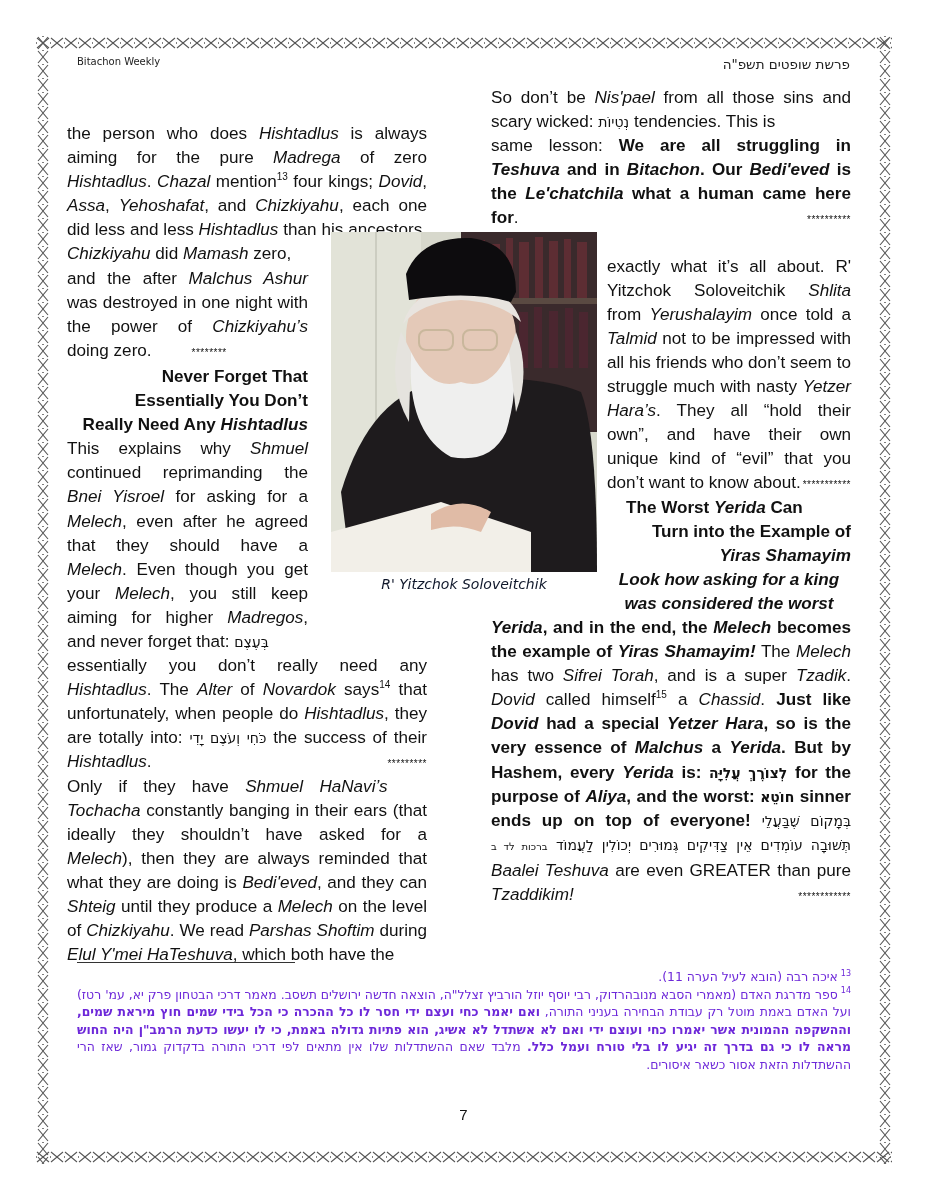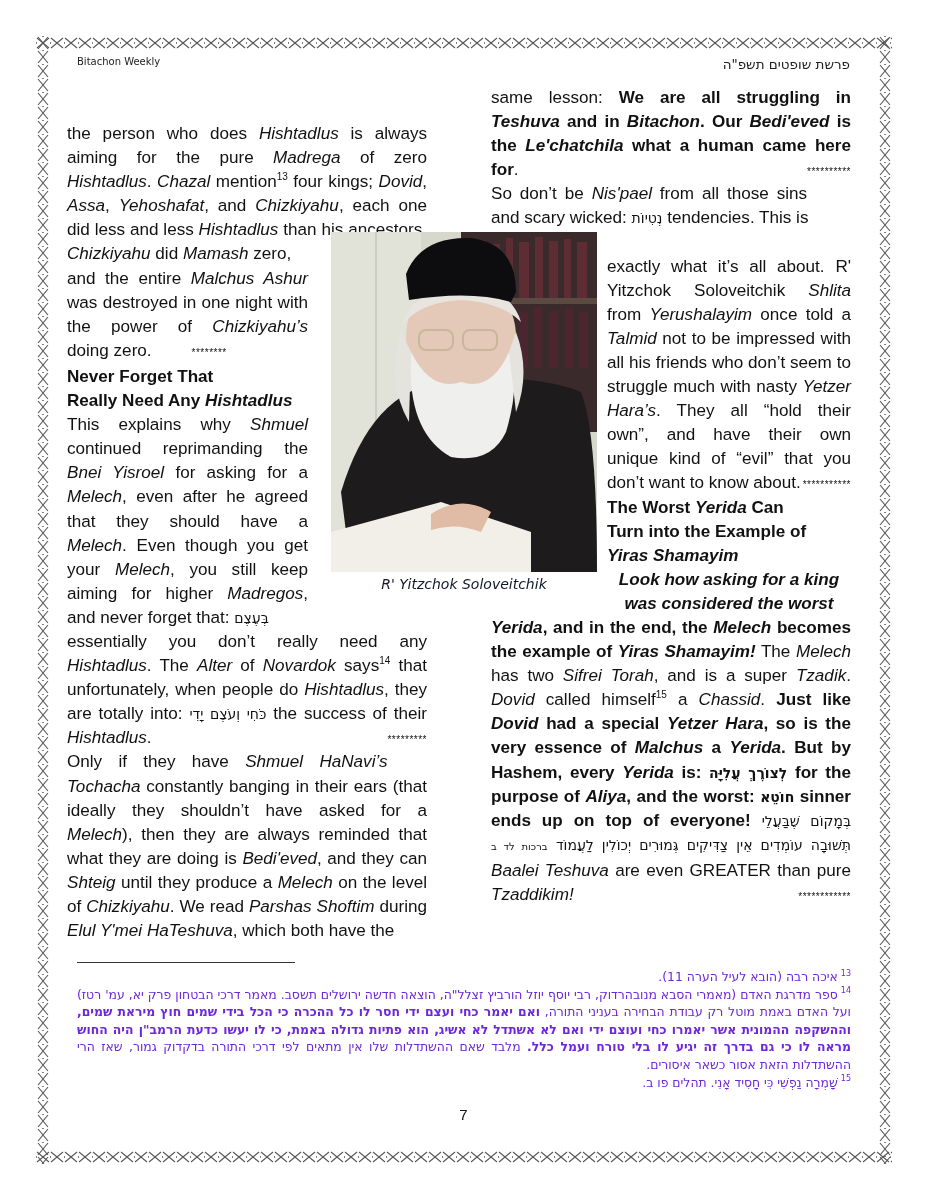--- a/index.html
+++ b/index.html
@@ -21,21 +21,21 @@
   .col-left { left: 67px; top: 86px; width: 360px; margin-top: 36px; }
   .col-right { left: 491px; top: 86px; width: 360px; }
 
   .narrow-left { width: 241px; }
   .narrow-right { margin-left: 116px; width: 244px; margin-top: 24px; }
 
   .col i { font-style: italic; }
   .col b { font-weight: bold; }
   .he { font-family: "DejaVu Sans", sans-serif; font-size: 14px; }
   .stars { float: right; font-size: 10px; letter-spacing: 0.5px; margin-top: 2px; }
-  .heading { text-align: left; font-weight: bold; }
+  .heading { text-align: right; font-weight: bold; }
   sup { font-size: 10px; line-height: 0; }
   .small-he { font-size: 10px; }
 
   .photo { position: absolute; left: 331px; top: 232px; width: 266px; height: 340px; overflow: hidden; background: #cfd0c4; }
   .photo svg { width: 100%; height: 100%; display: block; }
   .caption { position: absolute; left: 331px; top: 576px; width: 266px; text-align: center; font-family: "DejaVu Sans", sans-serif; font-style: italic; font-size: 14px; color: #0f172a; }
 
   .fn-rule { position: absolute; left: 77px; top: 962px; width: 218px; height: 1px; background: #333; }
   .footnotes { position: absolute; left: 77px; top: 968px; width: 774px; direction: rtl; text-align: justify; font-family: "DejaVu Sans", sans-serif; font-size: 12.4px; line-height: 17.6px; color: #6d28d9; }
   .footnotes p { margin: 0; }
@@ -82,23 +82,24 @@
   </div>
 </div>
 
 <div class="hdr-left">Bitachon Weekly</div>
 <div class="hdr-right">פרשת שופטים תשפ"ה</div>
 
 <div class="col col-left">
   <p><span>the person who does </span><i>Hishtadlus</i><span> is always aiming for the pure </span><i>Madrega</i><span> of zero </span><i>Hishtadlus</i><span>.  </span><i>Chazal</i><span> mention</span><sup>13</sup><span> four kings; </span><i>Dovid</i><span>, </span><i>Assa</i><span>, </span><i>Yehoshafat</i><span>, and </span><i>Chizkiyahu</i><span>, each one did less and less </span><i>Hishtadlus</i><span> than his ancestors. </span><i>Chizkiyahu</i><span> did </span><i>Mamash</i><span> zero,</span></p>
 
   <div class="narrow-left">
-    <p><span>and the entire </span><i>Malchus Ashur</i><span> was destroyed in one night with the power of </span><i>Chizkiyahu’s</i><span> doing zero.</span><span class="stars" style="float:none;margin-left:40px;">********</span></p>
+    <p><span>and the after </span><i>Malchus Ashur</i><span> was destroyed in one night with the power of </span><i>Chizkiyahu’s</i><span> doing zero.</span><span class="stars" style="float:none;margin-left:40px;">********</span></p>
     <div class="heading">
       <div>Never Forget That</div>
+      <div>Essentially You Don’t</div>
       <div style="white-space:nowrap;"><span>Really Need Any </span><i>Hishtadlus</i></div>
     </div>
     <p><span>This explains why </span><i>Shmuel</i><span> continued reprimanding the </span><i>Bnei Yisroel</i><span> for asking for a </span><i>Melech</i><span>, even after he agreed that they should have a </span><i>Melech</i><span>. Even though you get your </span><i>Melech</i><span>, you still keep aiming for higher </span><i>Madregos</i><span>, and never forget that: </span><span class="he">בְּעֶצֶם</span></p>
   </div>
 
   <p><span>essentially you don’t really need any </span><i>Hishtadlus</i><span>. The </span><i>Alter</i><span> of </span><i>Novardok</i><span> says</span><sup>14</sup><span> that unfortunately, when people do </span><i>Hishtadlus</i><span>, they are totally into: </span><span class="he">כֹּחִי וְעֹצֶם יָדִי</span><span> the success of their </span><i>Hishtadlus</i><span>.</span><span class="stars">*********</span></p>
 
   <p><span>Only if they have </span><i>Shmuel HaNavi’s Tochacha</i><span> constantly banging in their ears (that ideally they shouldn’t have asked for a </span><i>Melech</i><span>), then they are always reminded that what they are doing is </span><i>Bedi'eved</i><span>, and they can </span><i>Shteig</i><span> until they produce a </span><i>Melech</i><span> on the level of </span><i>Chizkiyahu</i><span>. We read </span><i>Parshas Shoftim</i><span> during </span><i>Elul Y'mei HaTeshuva</i><span>, which both have the</span></p>
 </div>
 
@@ -138,33 +139,32 @@
     <path d="M185 100 Q200 140 185 180 L178 120Z" fill="#e5e3de"></path>
     <rect x="88" y="98" width="34" height="20" rx="7" fill="none" stroke="#c9b79c" stroke-width="2"></rect>
     <rect x="132" y="98" width="34" height="20" rx="7" fill="none" stroke="#c9b79c" stroke-width="2"></rect>
     <path d="M0 300 L110 270 L200 300 L200 340 L0 340 Z" fill="#f2efe8"></path>
     <path d="M100 282 Q130 262 160 280 L150 300 Q125 290 100 298 Z" fill="#e0bba6"></path>
   </svg>
 </div>
 <div class="caption">R' Yitzchok Soloveitchik</div>
 
 <div class="col col-right">
+  <p><span>So don’t be </span><i>Nis'pael</i><span> from all those sins and scary wicked: </span><span class="he">נְטִיוֹת</span><span> tendencies. This is</span></p>
+
   <p><span>same lesson: </span><b>We are all struggling in </b><b><i>Teshuva</i></b><b> and in </b><b><i>Bitachon</i></b><b>. Our </b><b><i>Bedi'eved</i></b><b> is the </b><b><i>Le'chatchila</i></b><b> what a human came here for</b><span>.</span><span class="stars">**********</span></p>
-
-  <p><span>So don’t be </span><i>Nis'pael</i><span> from all those sins and scary wicked: </span><span class="he">נְטִיוֹת</span><span> tendencies. This is</span></p>
 
   <div class="narrow-right">
     <p><span>exactly what it’s all about. R' Yitzchok Soloveitchik </span><i>Shlita</i><span> from </span><i>Yerushalayim</i><span> once told a </span><i>Talmid</i><span> not to be impressed with all his friends who don’t seem to struggle much with nasty </span><i>Yetzer Hara’s</i><span>. They all “hold their own”, and have their own unique kind of “evil” that you don’t want to know about.</span><span class="stars">***********</span></p>
     <div class="heading"><span>The Worst </span><i>Yerida</i><span> Can Turn into the Example of </span><i>Yiras Shamayim</i></div>
     <p style="text-align:center;font-style:italic;"><b>Look how asking for a king was considered the worst</b></p>
   </div>
 
   <p><b><i>Yerida</i></b><b>, and in the end, the </b><b><i>Melech</i></b><b> becomes the example of </b><b><i>Yiras Shamayim!</i></b><span> The </span><i>Melech</i><span> has two </span><i>Sifrei Torah</i><span>, and is a super </span><i>Tzadik</i><span>. </span><i>Dovid</i><span> called himself</span><sup>15</sup><span> a </span><i>Chassid</i><span>. </span><b>Just like </b><b><i>Dovid</i></b><b> had a special </b><b><i>Yetzer Hara</i></b><b>, so is the very essence of </b><b><i>Malchus</i></b><b> a </b><b><i>Yerida</i></b><b>. But by Hashem, every </b><b><i>Yerida</i></b><b> is: </b><b class="he">לְצוֹרֶךְ עֲלִיָּה</b><b> for the purpose of </b><b><i>Aliya</i></b><b>, and the worst: </b><b class="he">חוֹטֵא</b><b> sinner ends up on top of everyone!</b> <span class="he">בְּמָקוֹם שֶׁבַּעֲלֵי תְּשׁוּבָה עוֹמְדִים אֵין צַדִּיקִים גְּמוּרִים יְכוֹלִין לַעֲמוֹד</span> <span class="he small-he">ברכות לד ב</span> <i>Baalei Teshuva</i><span> are even GREATER than pure </span><i>Tzaddikim!</i><span class="stars">************</span></p>
 </div>
 
 <div class="fn-rule"></div>
 <div class="footnotes">
   <p><span class="fn-num">13</span><span>איכה רבה (הובא לעיל הערה 11).</span></p>
   <p><span class="fn-num">14</span><span>ספר מדרגת האדם (מאמרי הסבא מנובהרדוק, רבי יוסף יוזל הורביץ זצלל"ה, הוצאה חדשה ירושלים תשסב. מאמר דרכי הבטחון פרק יא, עמ' רטז) ועל האדם באמת מוטל רק עבודת הבחירה בעניני התורה, </span><b>ואם יאמר כחי ועצם ידי חסר לו כל ההכרה כי הכל בידי שמים חוץ מיראת שמים, וההשקפה ההמונית אשר יאמרו כחי ועוצם ידי ואם לא אשתדל לא אשיג, הוא פתיות גדולה באמת, כי לו יעשו כדעת הרמב"ן היה החוש מראה לו כי גם בדרך זה יגיע לו בלי טורח ועמל כלל.</b><span> מלבד שאם ההשתדלות שלו אין מתאים לפי דרכי התורה בדקדוק גמור, שאז הרי ההשתדלות הזאת אסור כשאר איסורים.</span></p>
-  <p><span class="fn-num">15</span><span>שָׁמְרָה נַפְשִׁי כִּי חָסִיד אָנִי. תהלים פו ב.</span></p>
 </div>
 
 <div class="page-num">7</div>
 
 </body></html>

